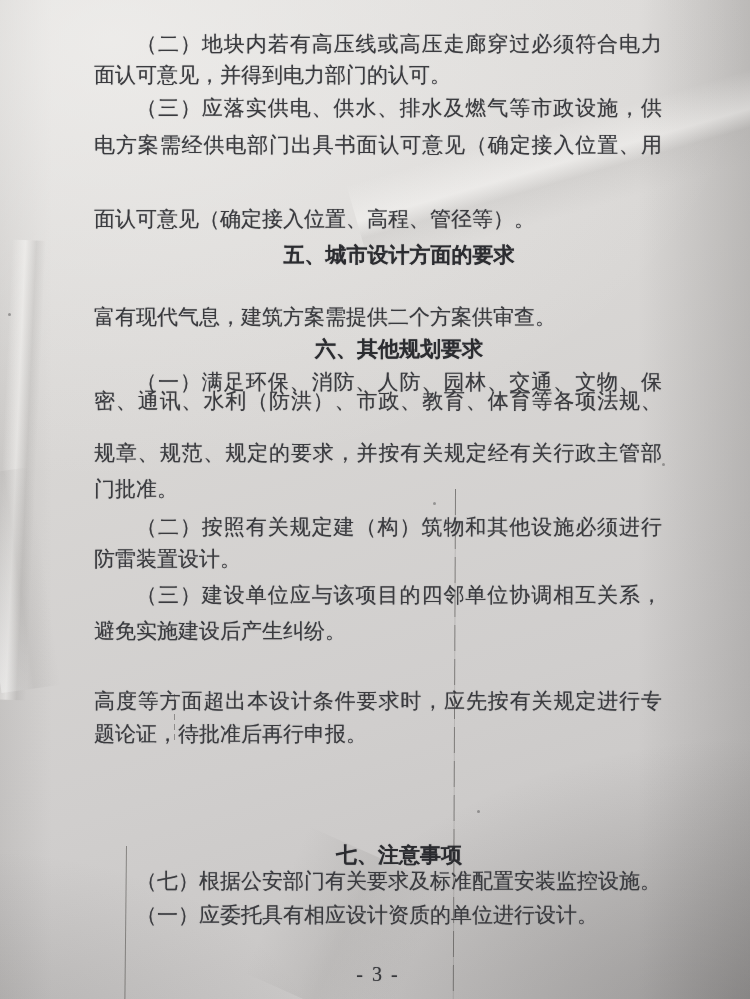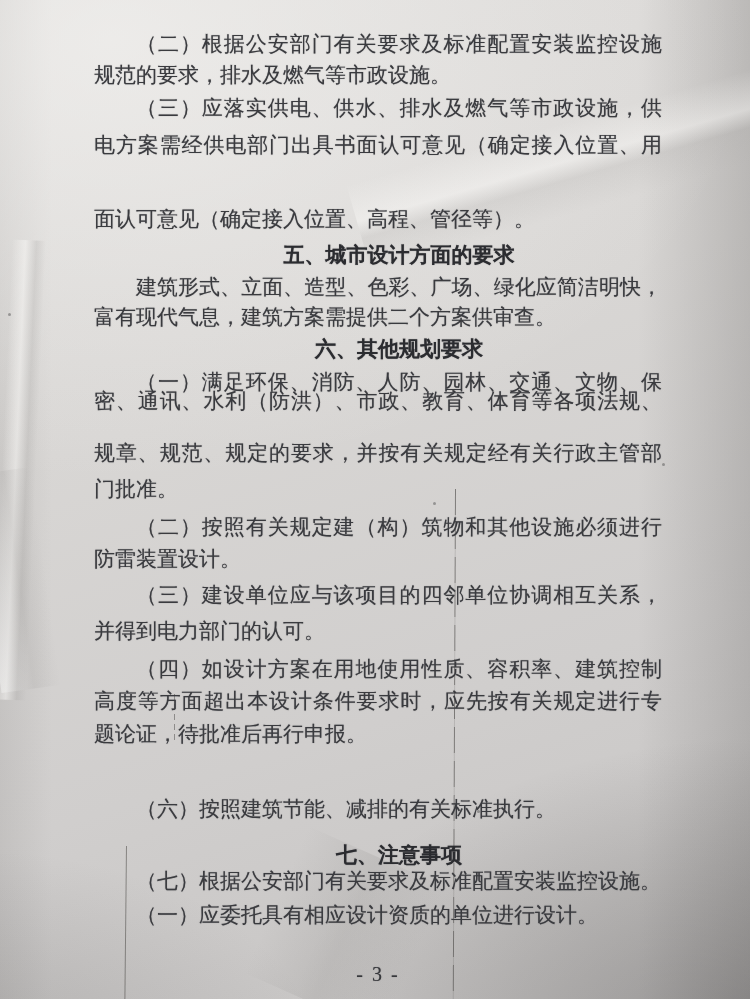--- a/index.html
+++ b/index.html
@@ -116,40 +116,37 @@
 
   <div class="crease c-right"></div>
   <div class="crease c-left"></div>
   <div class="crease c-dash"></div>
 
   <div class="speck" style="left:433px;top:502px"></div>
   <div class="speck" style="left:662px;top:463px"></div>
   <div class="speck" style="left:8px;top:313px"></div>
   <div class="speck" style="left:477px;top:810px"></div>
 
-  <div class="ln ind fill" style="top:31px">（二）根据公安部门有关要求及标准配置安装监控设施</div>
-  <div class="ln" style="top:62px">规范的要求，排水及燃气等市政设施。</div>
+  <div class="ln ind fill" style="top:31px">（二）地块内若有高压线或高压走廊穿过必须符合电力</div>
+  <div class="ln" style="top:62px">面认可意见，并得到电力部门的认可。</div>
   <div class="ln ind fill" style="top:95px">（三）应落实供电、供水、排水及燃气等市政设施，供</div>
   <div class="ln fill" style="top:132px">电方案需经供电部门出具书面认可意见（确定接入位置、用</div>
   <div class="ln" style="top:206px">面认可意见（确定接入位置、高程、管径等）。</div>
   <div class="ln ind heading" style="top:242px">五、城市设计方面的要求</div>
-  <div class="ln ind fill" style="top:274px">建筑形式、立面、造型、色彩、广场、绿化应简洁明快，</div>
   <div class="ln" style="top:304px">富有现代气息，建筑方案需提供二个方案供审查。</div>
   <div class="ln ind heading" style="top:336px">六、其他规划要求</div>
   <div class="ln ind fill" style="top:369px">（一）满足环保、消防、人防、园林、交通、文物、保</div>
   <div class="ln fill" style="top:388px">密、通讯、水利（防洪）、市政、教育、体育等各项法规、</div>
   <div class="ln fill" style="top:440px">规章、规范、规定的要求，并按有关规定经有关行政主管部</div>
   <div class="ln" style="top:476px">门批准。</div>
   <div class="ln ind fill" style="top:514px">（二）按照有关规定建（构）筑物和其他设施必须进行</div>
   <div class="ln" style="top:546px">防雷装置设计。</div>
   <div class="ln ind fill" style="top:582px">（三）建设单位应与该项目的四邻单位协调相互关系，</div>
-  <div class="ln" style="top:618px">并得到电力部门的认可。</div>
-  <div class="ln ind fill" style="top:656px">（四）如设计方案在用地使用性质、容积率、建筑控制</div>
+  <div class="ln" style="top:618px">避免实施建设后产生纠纷。</div>
   <div class="ln fill" style="top:688px">高度等方面超出本设计条件要求时，应先按有关规定进行专</div>
   <div class="ln" style="top:721px">题论证，待批准后再行申报。</div>
-  <div class="ln ind" style="top:796px">（六）按照建筑节能、减排的有关标准执行。</div>
   <div class="ln ind" style="top:868px">（七）根据公安部门有关要求及标准配置安装监控设施。</div>
   <div class="ln ind heading" style="top:842px">七、注意事项</div>
   <div class="ln ind" style="top:902px">（一）应委托具有相应设计资质的单位进行设计。</div>
 
   <div class="pageno">- 3 -</div>
 
 </div>
 
 </body></html>

